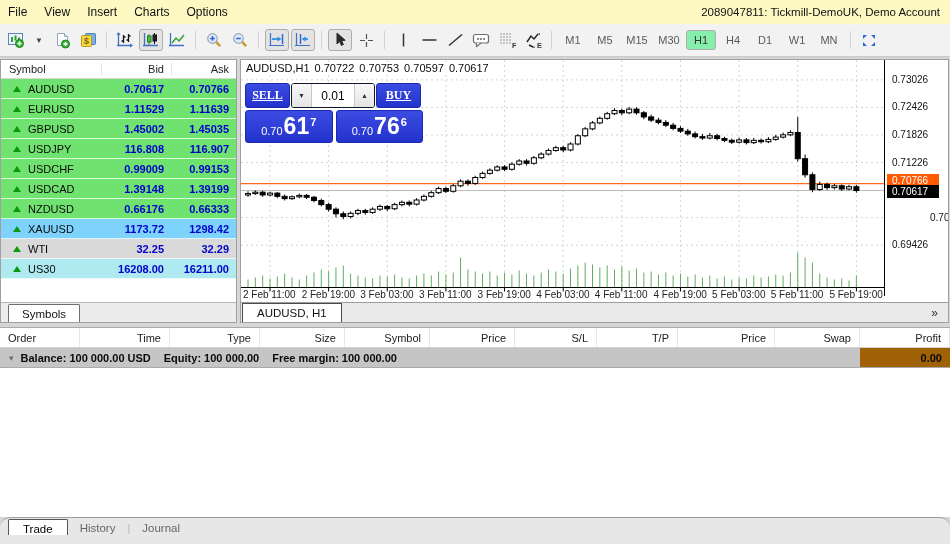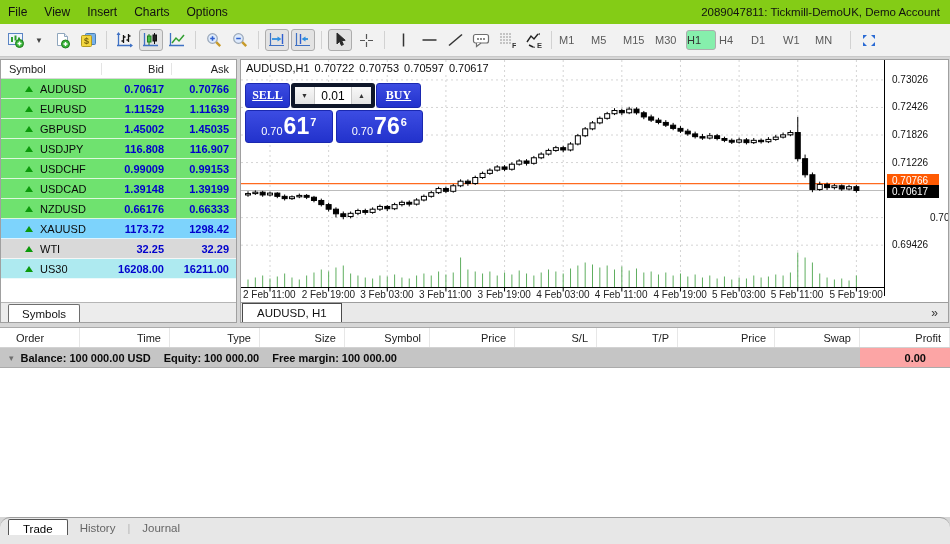--- a/index.html
+++ b/index.html
@@ -5,44 +5,44 @@
   * { box-sizing: border-box; }
   html,body { margin:0; padding:0; }
   body {
     width:950px; height:544px; overflow:hidden;
     background:#d6d6d6;
     font-family:"Liberation Sans", sans-serif;
     font-size:11px; color:#111;
     -webkit-font-smoothing:antialiased;
   }
   
-  .menubar { height:24px; background:#84cc16; display:flex; align-items:center; padding:0 8px; }
+  .menubar { height:24px; background:#fef9c3; display:flex; align-items:center; padding:0 8px; }
   .menu-item { font-size:12px; color:#111; margin-right:17px; cursor:default; }
   .account-info { margin-left:auto; font-size:11.5px; color:#111; padding-right:2px; }
   
   .toolbar { height:33px; background:#f2f2f2; border-bottom:1px solid #c9c9c9; display:flex; align-items:center; padding:0 5px; }
   .tool { width:24px; height:22px; display:flex; align-items:center; justify-content:center; border:1px solid transparent; border-radius:3px; margin:0 1px; }
   .tool.pressed { border-color:#adadad; background:#e3e3e3; }
   .tool.narrow { width:16px; }
   .caret { font-size:8px; color:#444; margin-left:-2px; }
   .sep { width:1px; height:18px; background:#d2d2d2; margin:0 5px; }
-  .tf-btn { font-size:11px; color:#5a5a5a; padding:3px 0; width:30px; text-align:left; border:1px solid transparent; border-radius:3px; margin:0 1px; }
+  .tf-btn { font-size:11px; color:#5a5a5a; padding:3px 0; width:30px; text-align:center; border:1px solid transparent; border-radius:3px; margin:0 1px; }
   .tf-btn.pressed { border-color:#adadad; background:#86efac; color:#333; }
   
   .main { position:relative; height:267px; background:#d6d6d6; }
   .panel { position:absolute; top:2px; height:264px; background:#fff; border:1px solid #a0a0a0; }
   
   .market-watch { left:0; width:237px; display:flex; flex-direction:column; }
   .mw-header { height:19px; display:flex; align-items:center; border-bottom:1px solid #d8d8d8; color:#222; flex:none; }
   .mw-h-sym { width:100px; padding-left:8px; }
   .mw-h-bid { width:70px; text-align:right; padding-right:7px; border-left:1px solid #e4e4e4; }
   .mw-h-ask { flex:1; text-align:right; padding-right:7px; border-left:1px solid #e4e4e4; }
   .mw-rows { flex:1; overflow:hidden; }
   .mw-row { height:20px; display:flex; align-items:center; border-bottom:1px solid rgba(255,255,255,0.75); }
-  .mw-sym { width:100px; padding-left:24px; display:flex; align-items:center; color:#0a0a0a; }
+  .mw-sym { width:100px; padding-left:12px; display:flex; align-items:center; color:#0a0a0a; }
   .mw-arrow { width:0; height:0; border-left:4px solid transparent; border-right:4px solid transparent; border-bottom:6px solid #0c9a0c; margin-right:7px; }
   .mw-bid { width:70px; text-align:right; padding-right:7px; font-weight:bold; color:#0000cc; }
   .mw-ask { flex:1; text-align:right; padding-right:7px; font-weight:bold; color:#0000cc; }
   .mw-tabbar { height:20px; background:#ececec; border-top:1px solid #b5b5b5; display:flex; align-items:stretch; flex:none; }
   .mw-tab { background:#fff; border:1px solid #6e6e6e; border-bottom:none; border-radius:2px 2px 0 0; padding:3px 13px 0 13px; margin-left:7px; margin-top:1px; font-size:11.5px; color:#111; }
   
   .chart-panel { left:240px; width:709px; }
   .chart-area { position:relative; width:100%; height:242px; overflow:hidden; }
   #chart-svg { position:absolute; left:0; top:0; }
   .ohlc-line { position:absolute; left:5px; top:2px; font-size:11px; color:#0a0a0a; white-space:nowrap; background:rgba(255,255,255,0.85); padding-right:4px; }
@@ -52,40 +52,40 @@
   .y-axis { position:absolute; left:644px; top:0; width:63px; height:242px; border-left:0; }
   .y-label { position:absolute; left:7px; font-size:10px; color:#111; }
   .y-box { position:absolute; left:2px; width:52px; font-size:10px; color:#fff; padding:1px 0 1px 5px; }
   .chart-tabbar { position:absolute; left:0; bottom:0; width:707px; height:20px; background:#e9e9e9; border-top:1px solid #9d9d9d; display:flex; align-items:stretch; }
   .chart-tab { background:#fff; border:1px solid #4a4a4a; border-bottom:none; padding:3px 14px 0 14px; margin-left:1px; font-size:11.5px; color:#111; }
   .tab-overflow { margin-left:auto; padding:3px 10px 0 0; color:#333; font-size:12px; }
   
   .trade-widget { position:absolute; left:4px; top:23px; width:178px; }
   .tw-row1 { display:flex; height:25px; margin-bottom:2px; }
   .tw-btn { width:45px; color:#fff; font-weight:bold; font-size:12px; display:flex; align-items:center; justify-content:center; border-radius:3px; border:1px solid #1a28b0; background:linear-gradient(#3c4ce2,#2232cc); text-decoration:underline;font-family:Liberation Serif, serif; }
-  .tw-spinner { width:84px; margin:0 1px; background:#fff; border:4px solid #0f172a; border-radius:3px; display:flex; align-items:stretch; overflow:hidden; }
+  .tw-spinner { width:84px; margin:0 1px; background:#fff; border:1px solid #0f172a; border-radius:3px; display:flex; align-items:stretch; overflow:hidden; }
   .spin-btn { width:20px; background:linear-gradient(#f8f8f8,#e4e4e4); color:#333; font-size:7px; display:flex; align-items:center; justify-content:center; }
   .spin-dn { border-right:1px solid #c8c8c8; }
   .spin-up { border-left:1px solid #c8c8c8; }
   .spin-val { flex:1; display:flex; align-items:center; justify-content:center; font-size:12px; color:#000; }
   .tw-row2 { display:flex; height:33px; }
   .tw-price { flex:1; color:#fff; border-radius:3px; border:1px solid #1a28b0; background:linear-gradient(#3c4ce2,#2232cc); display:flex; align-items:center; justify-content:center; }
   .tw-price + .tw-price { margin-left:3px; }
   .twp-small { font-size:11px; margin-top:8px; }
   .twp-big { font-size:23px; font-weight:bold; line-height:1; margin:0 1px; }
   .twp-sup { font-size:11px; font-weight:bold; margin-top:-10px; }
   
   .terminal { margin-top:3px; background:#fff; border-top:1px solid #aaa; height:190px; display:flex; flex-direction:column; }
   .t-header { height:20px; display:flex; align-items:center; border-bottom:1px solid #d2d2d2; color:#222; flex:none; }
   .t-hcell { text-align:right; padding-right:8px; border-right:1px solid #e7e7e7; height:100%; display:flex; align-items:center; justify-content:flex-end; }
-  .t-hcell.first { text-align:left; justify-content:flex-start; padding-left:16px; }
+  .t-hcell.first { text-align:left; justify-content:flex-start; padding-left:8px; }
   .balance-row { height:20px; display:flex; align-items:center; background:#c5c5c5; border-bottom:1px solid #ababab; font-weight:bold; color:#0a0a0a; flex:none; }
   .collapse-icon { color:#6e6e6e; font-size:9px; margin:0 7px 0 9px; font-weight:normal; }
   .balance-row span.bitem { margin-right:13px; }
-  .profit-cell { margin-left:auto; width:90px; height:100%; background:#fca5a5; display:flex; align-items:center; justify-content:flex-end; padding-right:24px; }
+  .profit-cell { margin-left:auto; width:90px; height:100%; background:#a16207; display:flex; align-items:center; justify-content:flex-end; padding-right:8px; }
   .t-body { flex:1; background:#fff; }
   
   .bottom-tabbar { height:37px; background:#e7e7e7; border-top:1px solid #9d9d9d; display:flex; align-items:flex-start;border-radius:10px; }
   .b-tab { padding:4px 12px 0 12px; color:#666; font-size:11.5px; }
   .b-tab.active { background:#fff; border:1px solid #555; border-bottom:none; border-radius:2px 2px 0 0; margin-left:8px; margin-top:1px; color:#000; padding:3px 14px 0 14px; }
   .b-div { color:#b5b5b5; padding-top:4px; }
   .bottom-strip { height:6px; background:#3b3b3b; }
 </style>
 </head>
 <body>

